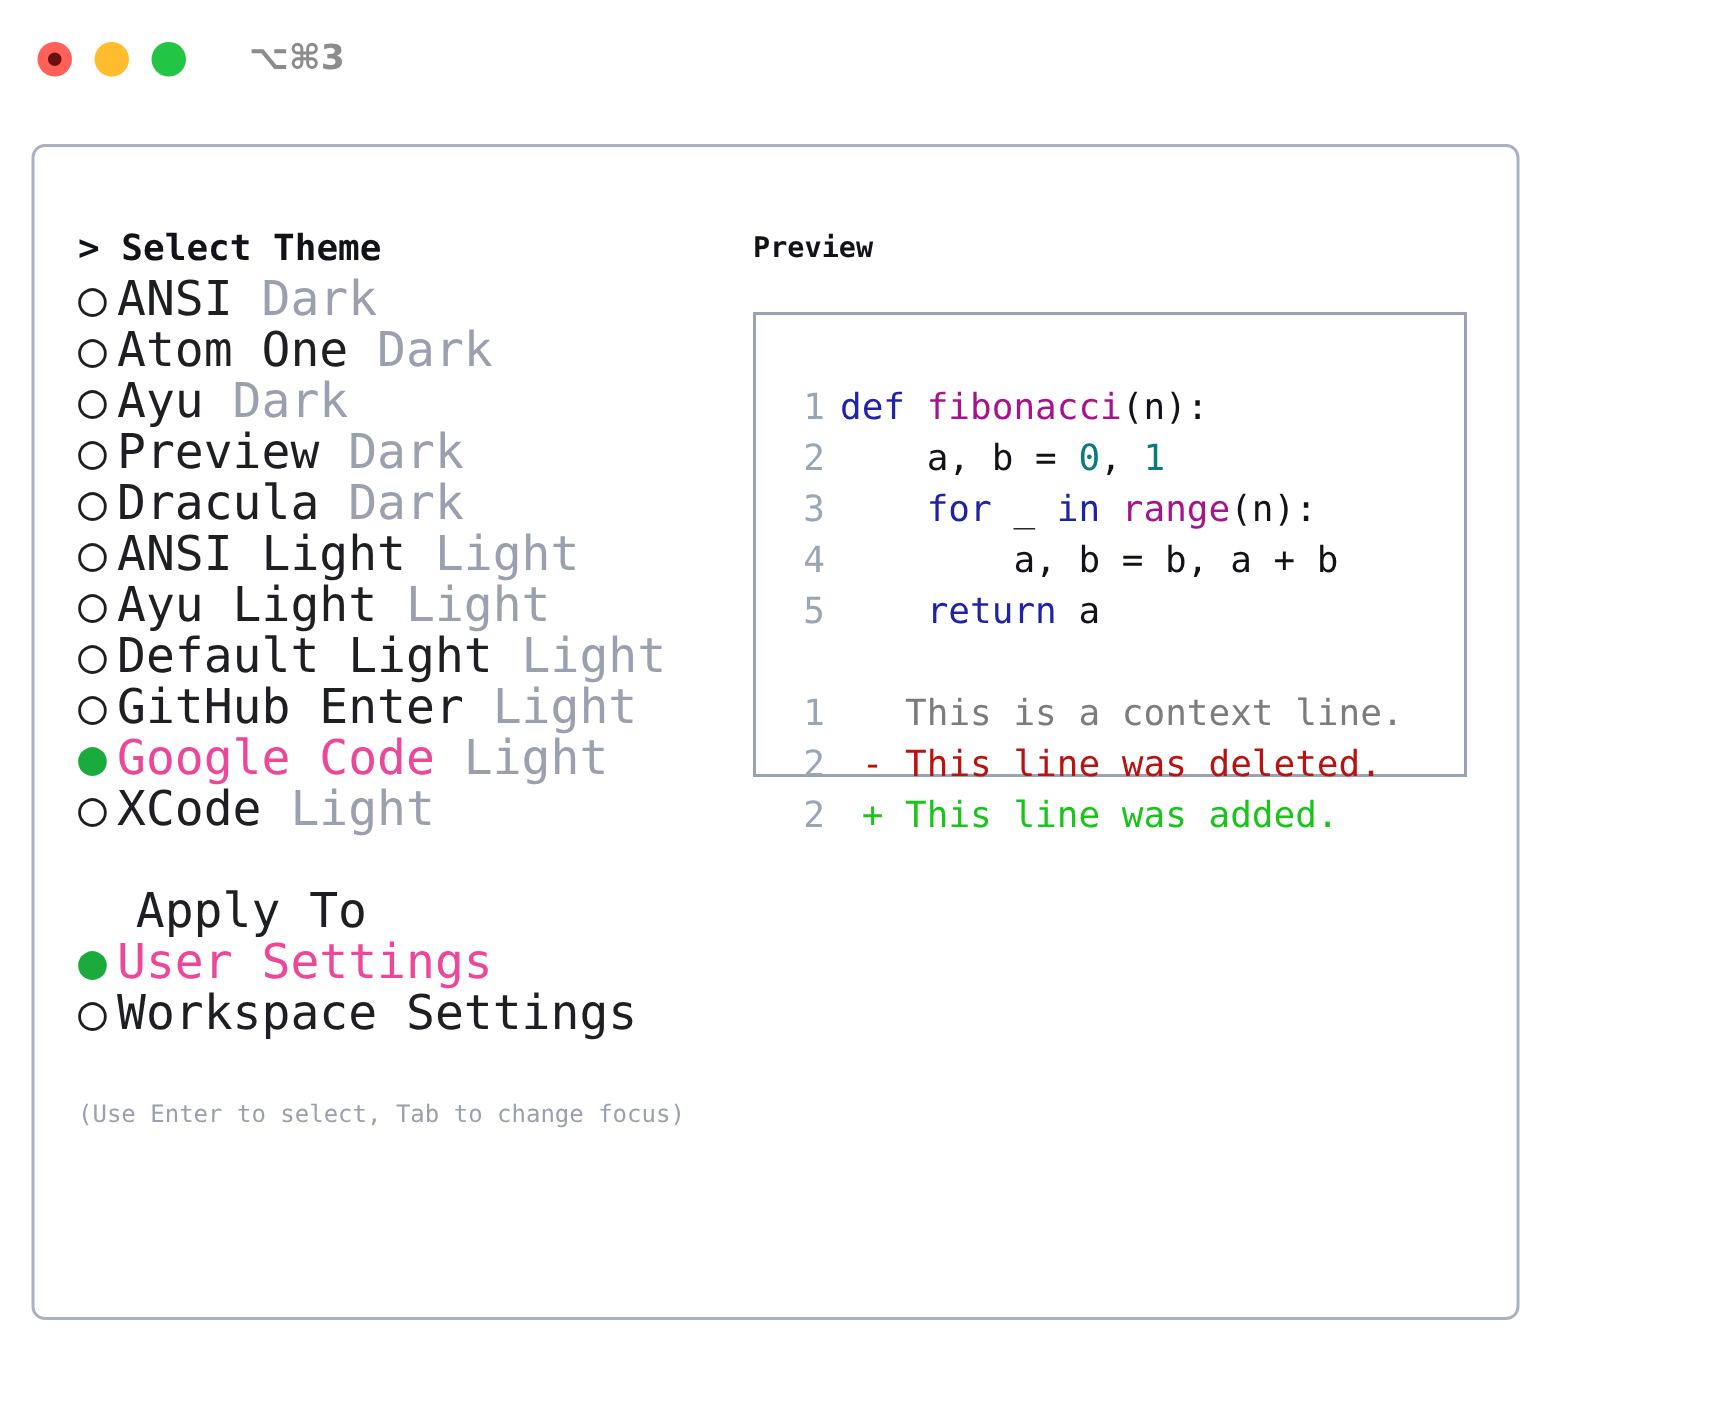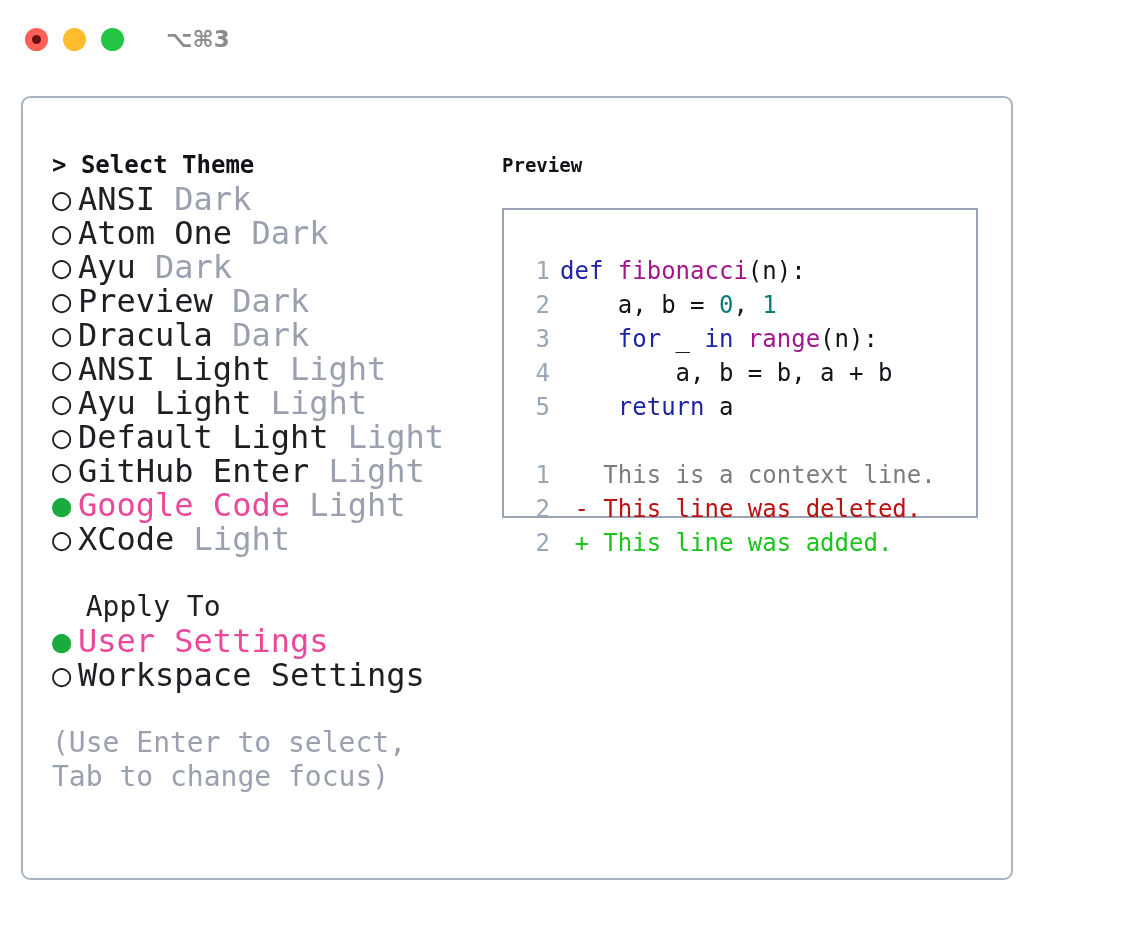--- a/index.html
+++ b/index.html
@@ -111,29 +111,29 @@
     display: inline-block;
     width: 26px;
     color: #1d1f23;
   }
   .marker.sel { color: #1aab3c; }
   .name.sel   { color: #ec4899; }
   .cat {
     color: #9aa0ae;
   }
   .section-label {
-    font-size: 28px;
+    font-size: 32px;
     line-height: 34px;
     white-space: pre;
     color: #1d1f23;
     margin-top: 34px;
   }
   .hint {
     margin-top: 34px;
-    font-size: 28px;
+    font-size: 16px;
     line-height: 34px;
     color: #9aa0ae;
     width: 420px;
   }
 
   
   .right-col {
     position: absolute;
     left: 479px;
     top: 50px;

